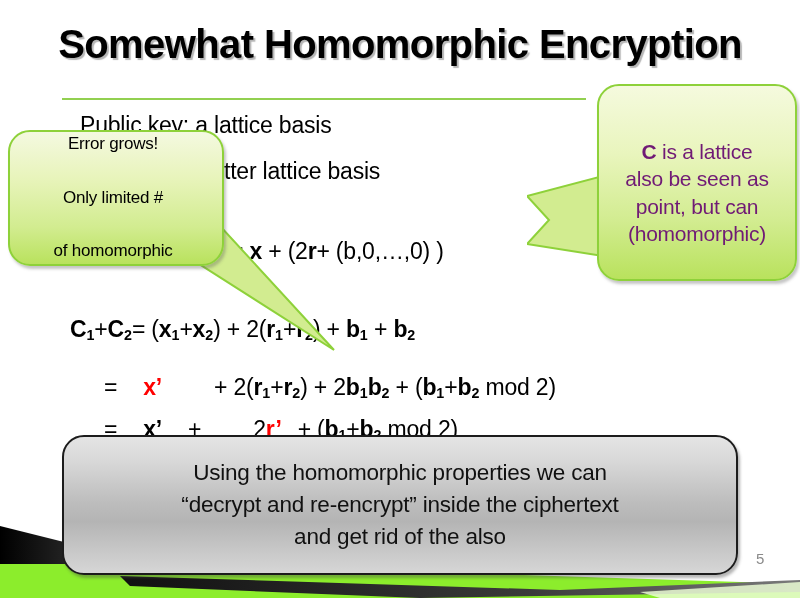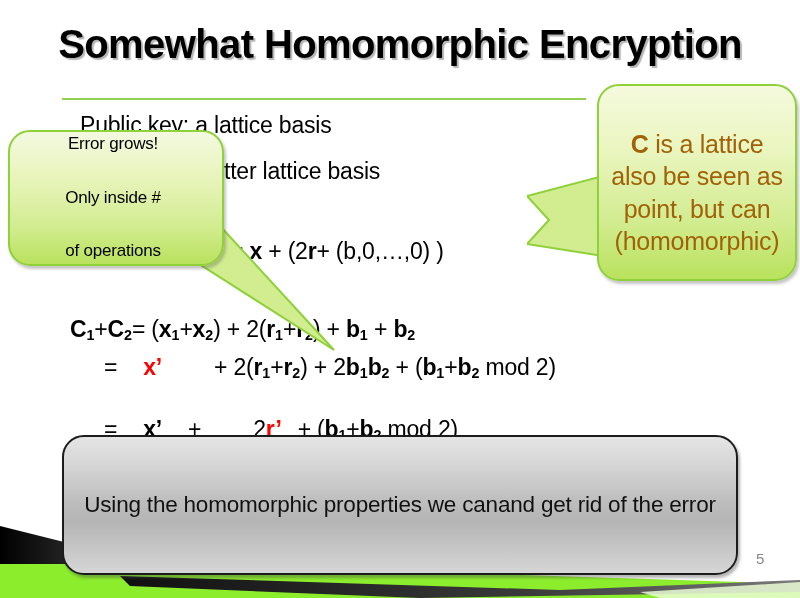--- a/index.html
+++ b/index.html
@@ -61,21 +61,21 @@
   
   .eq-line {
     position: absolute;
     font-family: "Liberation Sans", sans-serif;
     font-size: 23px;
     color: #000000;
     white-space: nowrap;
     letter-spacing: -0.2px;
   }
   #eq-l1 { left: 70px; top: 316px; }
-  #eq-l2 { left: 70px; top: 354px; }
+  #eq-l2 { left: 70px; top: 374px; }
   #eq-l3 { left: 70px; top: 416px; }
   .eq-line b { font-weight: bold; }
   .eq-line sub {
     font-size: 0.62em;
     vertical-align: -0.22em;
     letter-spacing: 0;
   }
   .red { color: #ff0000; }
   .eqsp { display: inline-block; }
   .sp-lg  { width: 34px; }
@@ -113,23 +113,23 @@
   #callout-right .bubble-text {
     position: absolute;
     left: 14px;
     top: 10px;
     width: 200px;
     height: 197px;
     display: flex;
     flex-direction: column;
     align-items: center;
     justify-content: center;
-    font-size: 25px;
+    font-size: 21px;
     line-height: 1.30;
-    color: #a16207;
+    color: #701a75;
     letter-spacing: -0.25px;
   }
   #callout-right .bubble-text .ln b { font-weight: bold; }
 
   
   #callout-left {
     position: absolute;
     left: 8px;
     top: 130px;
     width: 330px;
@@ -184,20 +184,21 @@
     border-radius: 22px;
     background: linear-gradient(to bottom,
       #e4e4e4 0%,
       #d8d8d8 18%,
       #bdbdbd 48%,
       #b4b4b4 62%,
       #c9c9c9 85%,
       #d6d6d6 100%);
     box-shadow: 2px 3px 3px rgba(70,70,70,0.4);
     display: flex;
+    flex-direction: column;
     align-items: center;
     justify-content: center;
     z-index: 6;
   }
   #gray-box .gline {
     font-size: 22.5px;
     line-height: 1.42;
     color: #111111;
     text-align: center;
     letter-spacing: -0.2px;
@@ -265,28 +266,29 @@
     </div>
   </div>
 
   <div id="callout-left">
     <svg class="tail" viewBox="0 0 200 160">
       <polygon points="0,2 60,2 196,150 14,34" fill="#d2ec90" stroke="#8ed13a" stroke-width="2"></polygon>
     </svg>
     <div class="bubble"></div>
     <div class="bubble-text">
       <div class="ln">Error grows!</div>
-      <div class="ln">Only inside #</div>
-      <div class="ln">of operations</div>
+      <div class="ln">Only limited #</div>
+      <div class="ln">of homomorphic</div>
     </div>
   </div>
 
   <div id="gray-box">
     <div class="gline">Using the homomorphic properties we can</div>
-    <div class="gline">and get rid of the error</div>
+    <div class="gline">“decrypt and re-encrypt” inside the ciphertext</div>
+    <div class="gline">and get rid of the also</div>
   </div>
 
   <svg id="bottom-deco" viewBox="0 0 800 78" preserveAspectRatio="none">
     <defs>
       <linearGradient id="swoosh1" x1="0" y1="0" x2="1" y2="0">
         <stop offset="0%" stop-color="#000000"></stop>
         <stop offset="55%" stop-color="#2b2b2b"></stop>
         <stop offset="100%" stop-color="#6f6f6f"></stop>
       </linearGradient>
       <linearGradient id="swoosh2" x1="0" y1="0" x2="1" y2="0">

